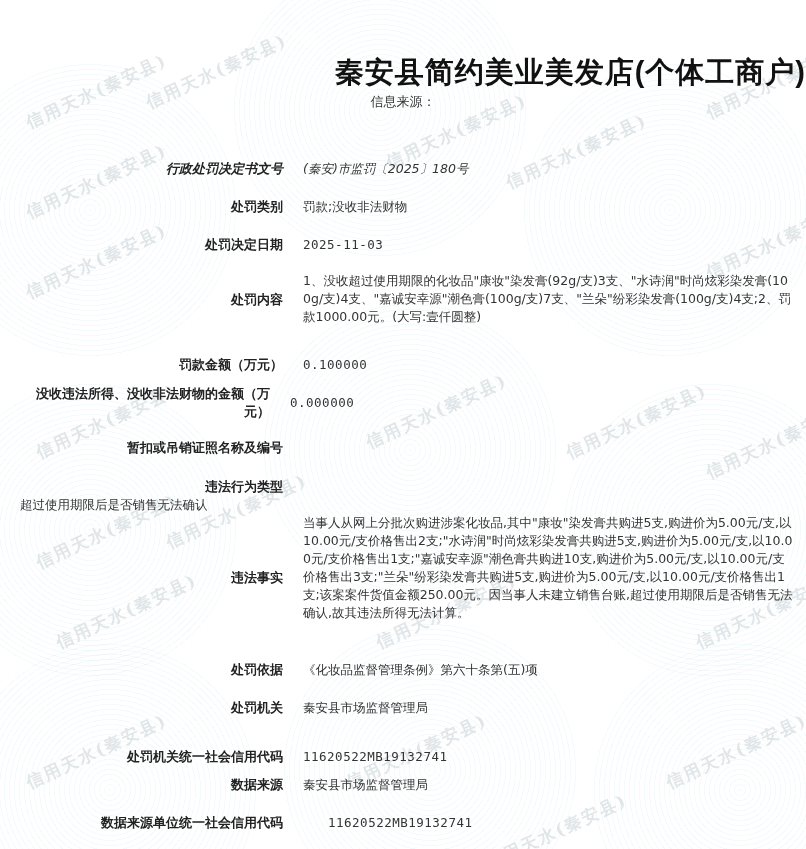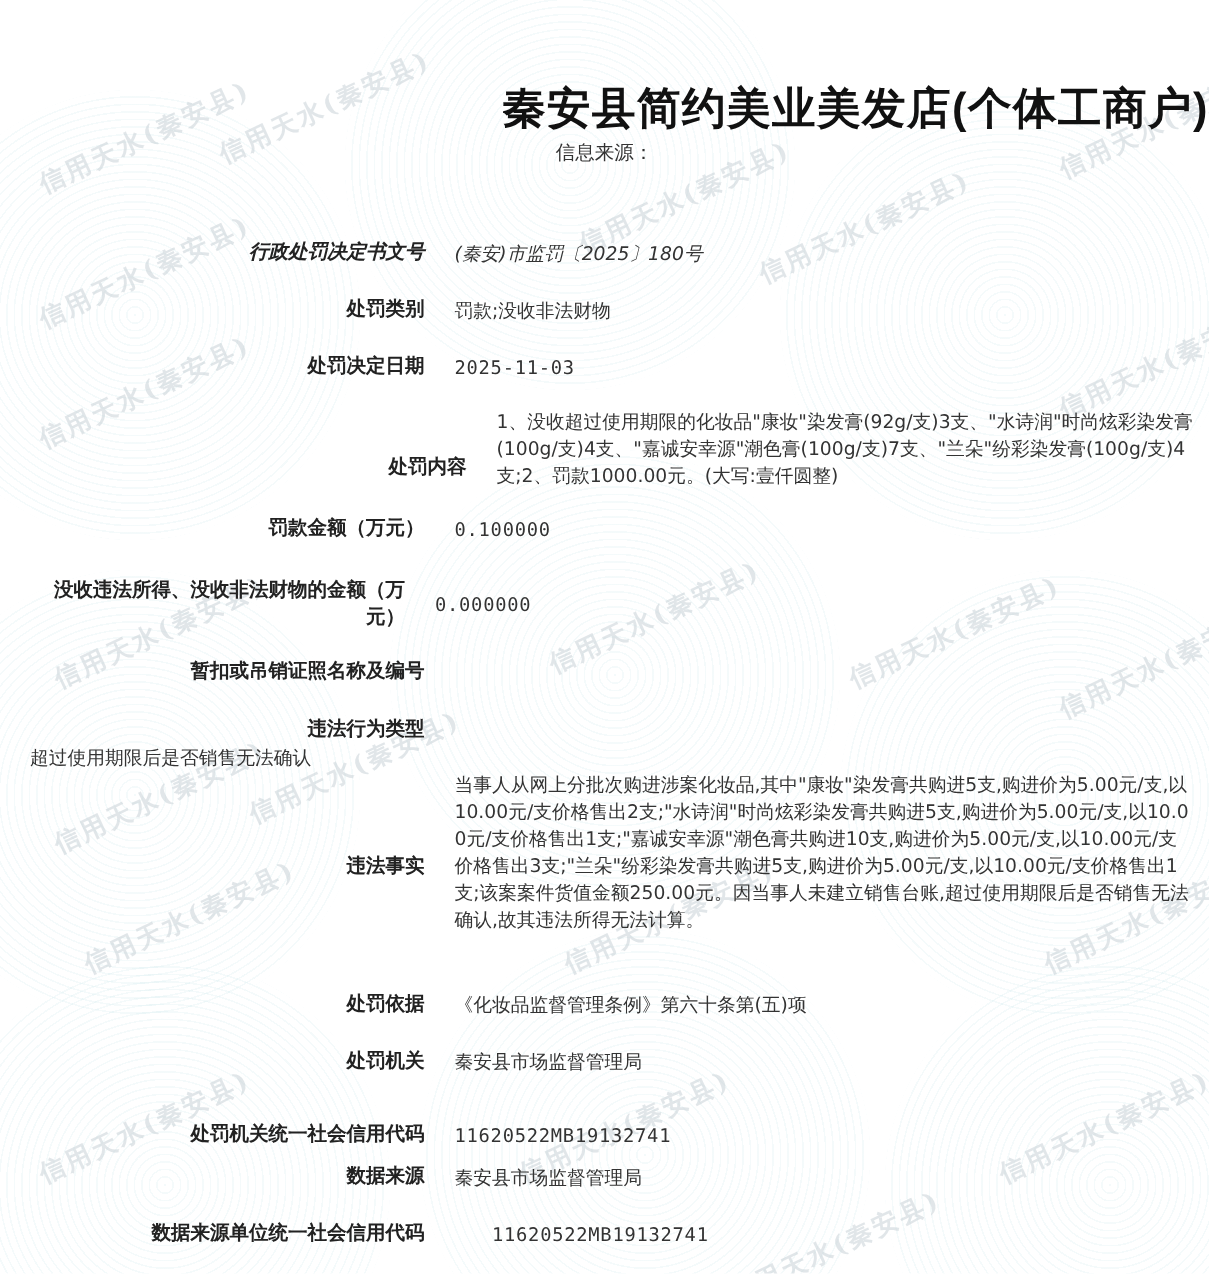--- a/index.html
+++ b/index.html
@@ -144,25 +144,25 @@
     <div class="label">处罚类别</div>
     <div class="value">罚款;没收非法财物</div>
   </div>
 
   <div class="row" style="top:236px;">
     <div class="label">处罚决定日期</div>
     <div class="value mono">2025-11-03</div>
   </div>
 
   <div class="row" style="top:272px;">
-    <div class="label" style="margin-top:31px;padding-left:28px;">处罚内容</div>
+    <div class="label" style="margin-top:19px;">处罚内容</div>
     <div class="value">1、没收超过使用期限的化妆品"康妆"染发膏(92g/支)3支、"水诗润"时尚炫彩染发膏(100g/支)4支、"嘉诚安幸源"潮色膏(100g/支)7支、"兰朵"纷彩染发膏(100g/支)4支;2、罚款1000.00元。(大写:壹仟圆整)</div>
   </div>
 
-  <div class="row" style="top:344px;">
+  <div class="row" style="top:356px;">
     <div class="label">罚款金额（万元）</div>
     <div class="value mono">0.100000</div>
   </div>
 
   <div class="row" style="top:385px;">
     <div class="label" style="padding-left:17px;width:253px;">没收违法所得、没收非法财物的金额（万元）</div>
     <div class="value mono" style="margin-top:9px;">0.000000</div>
   </div>
 
   <div class="row" style="top:439px;">

